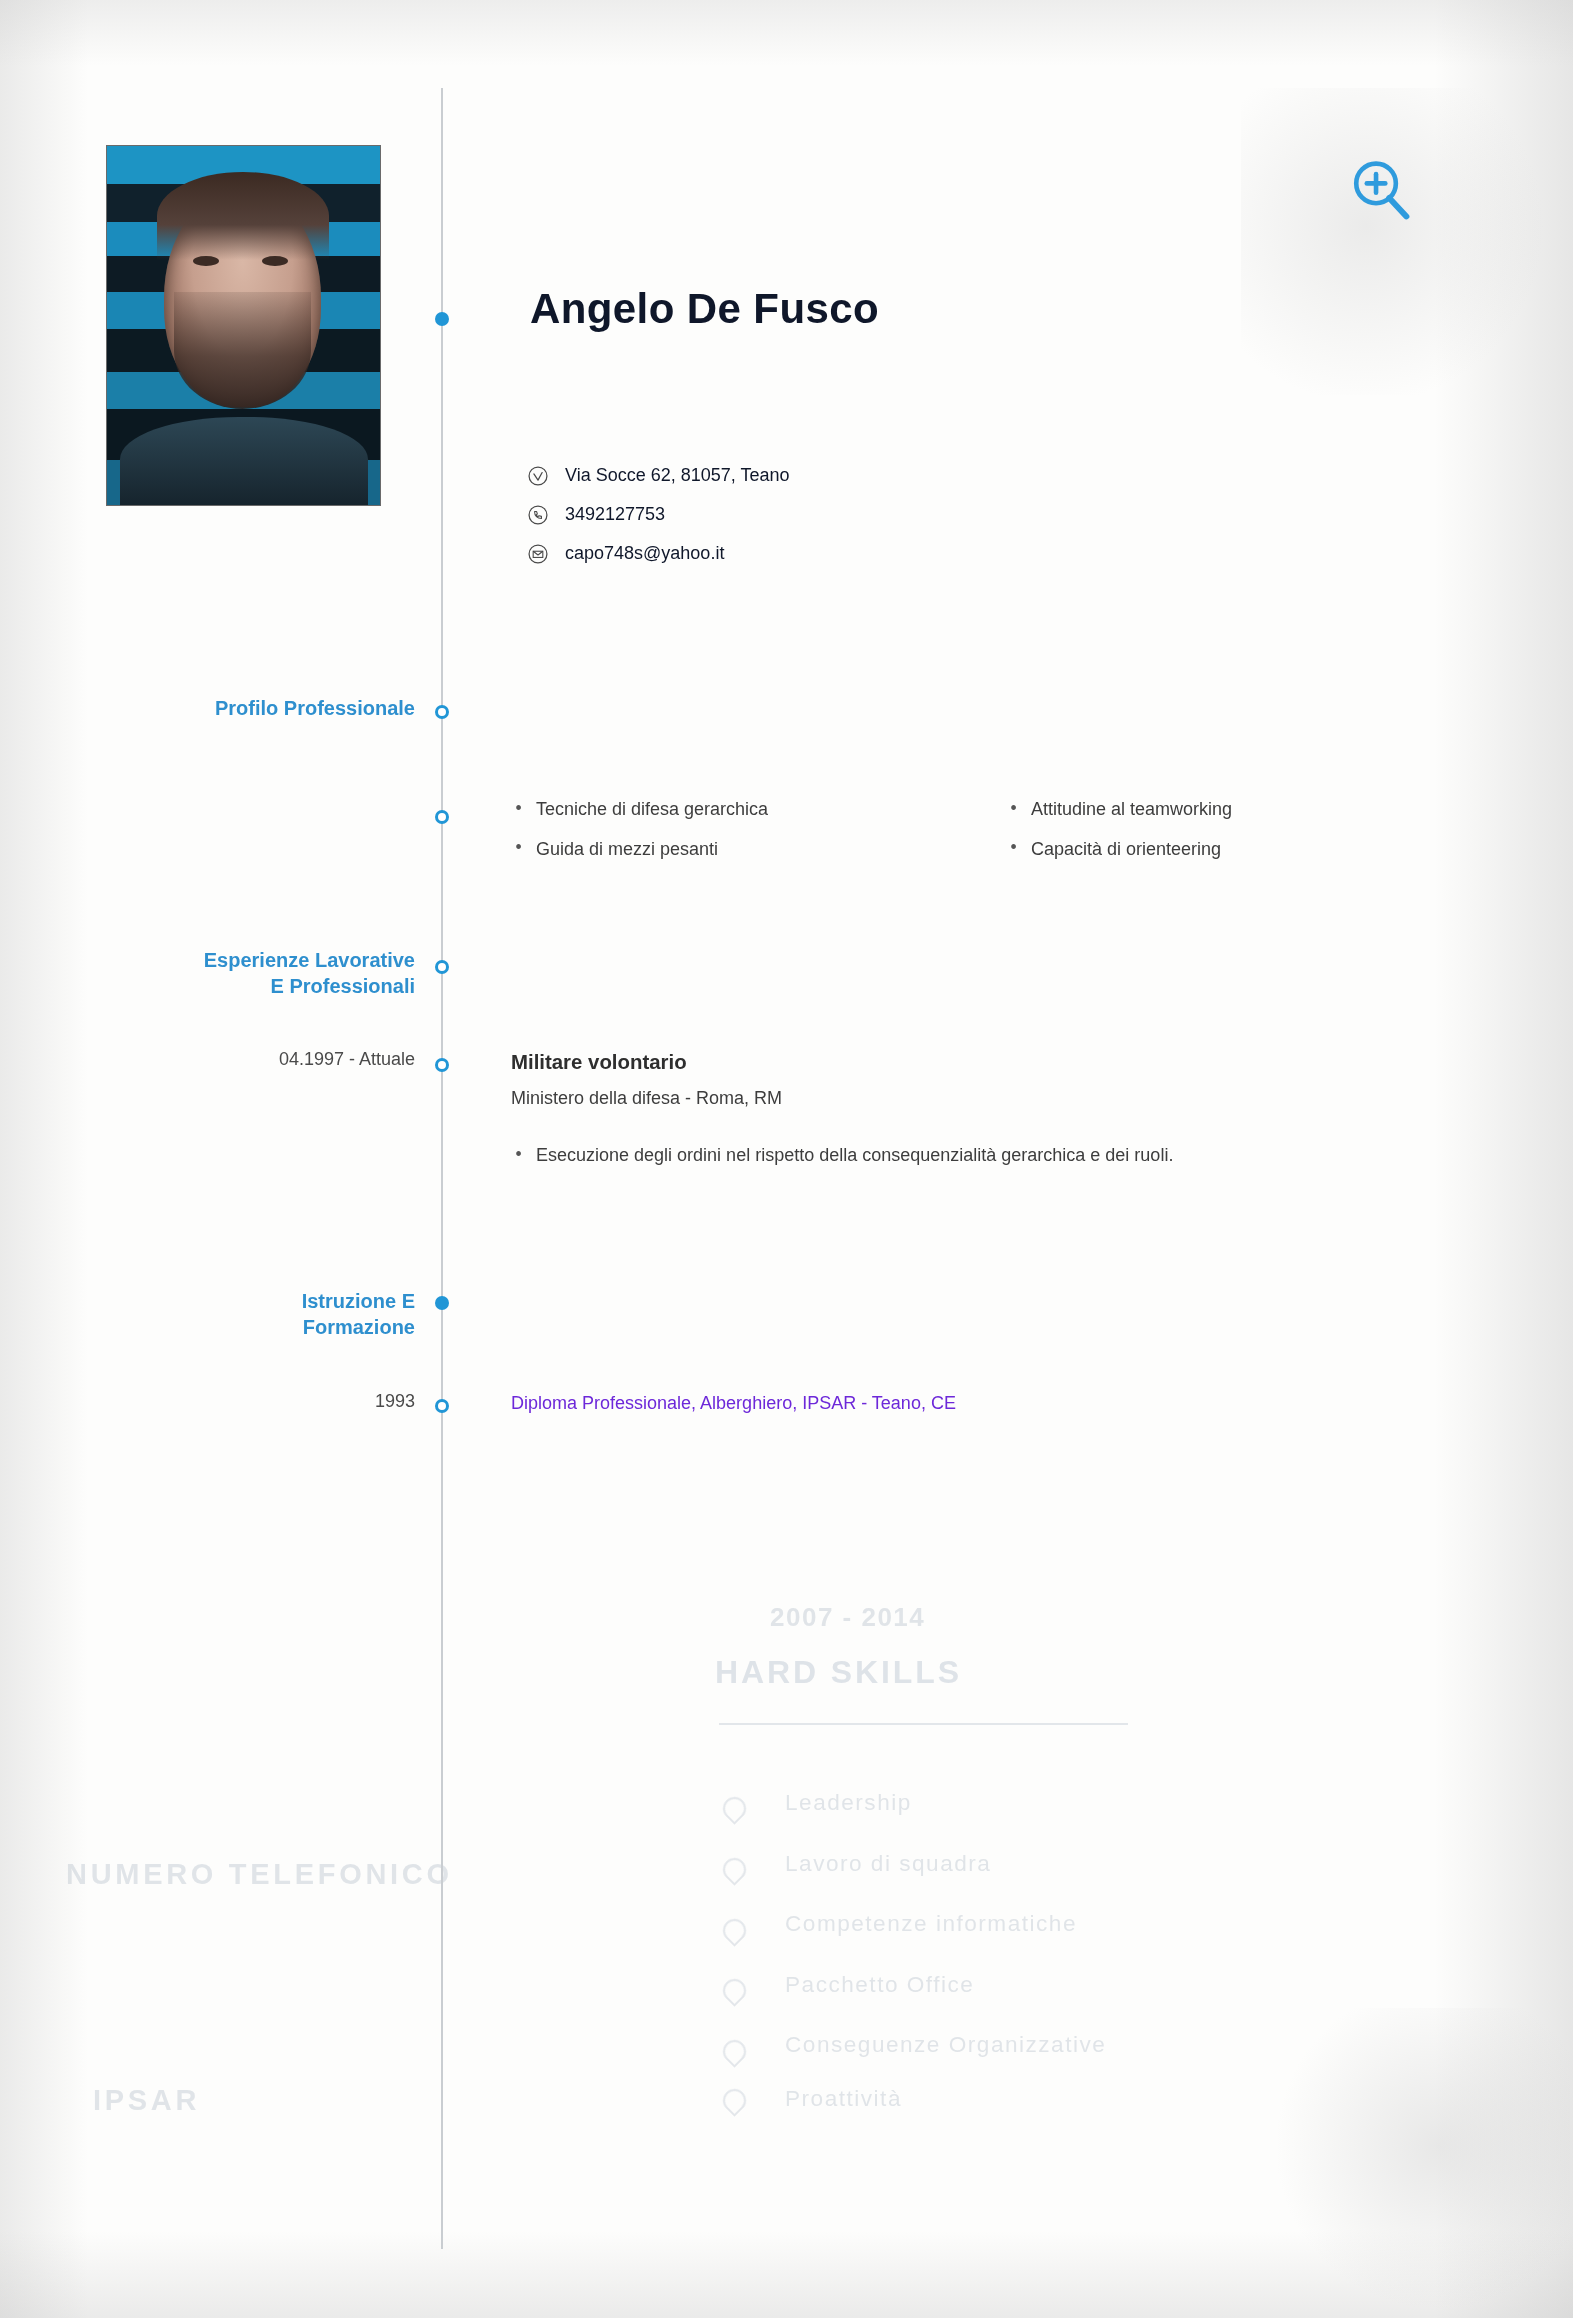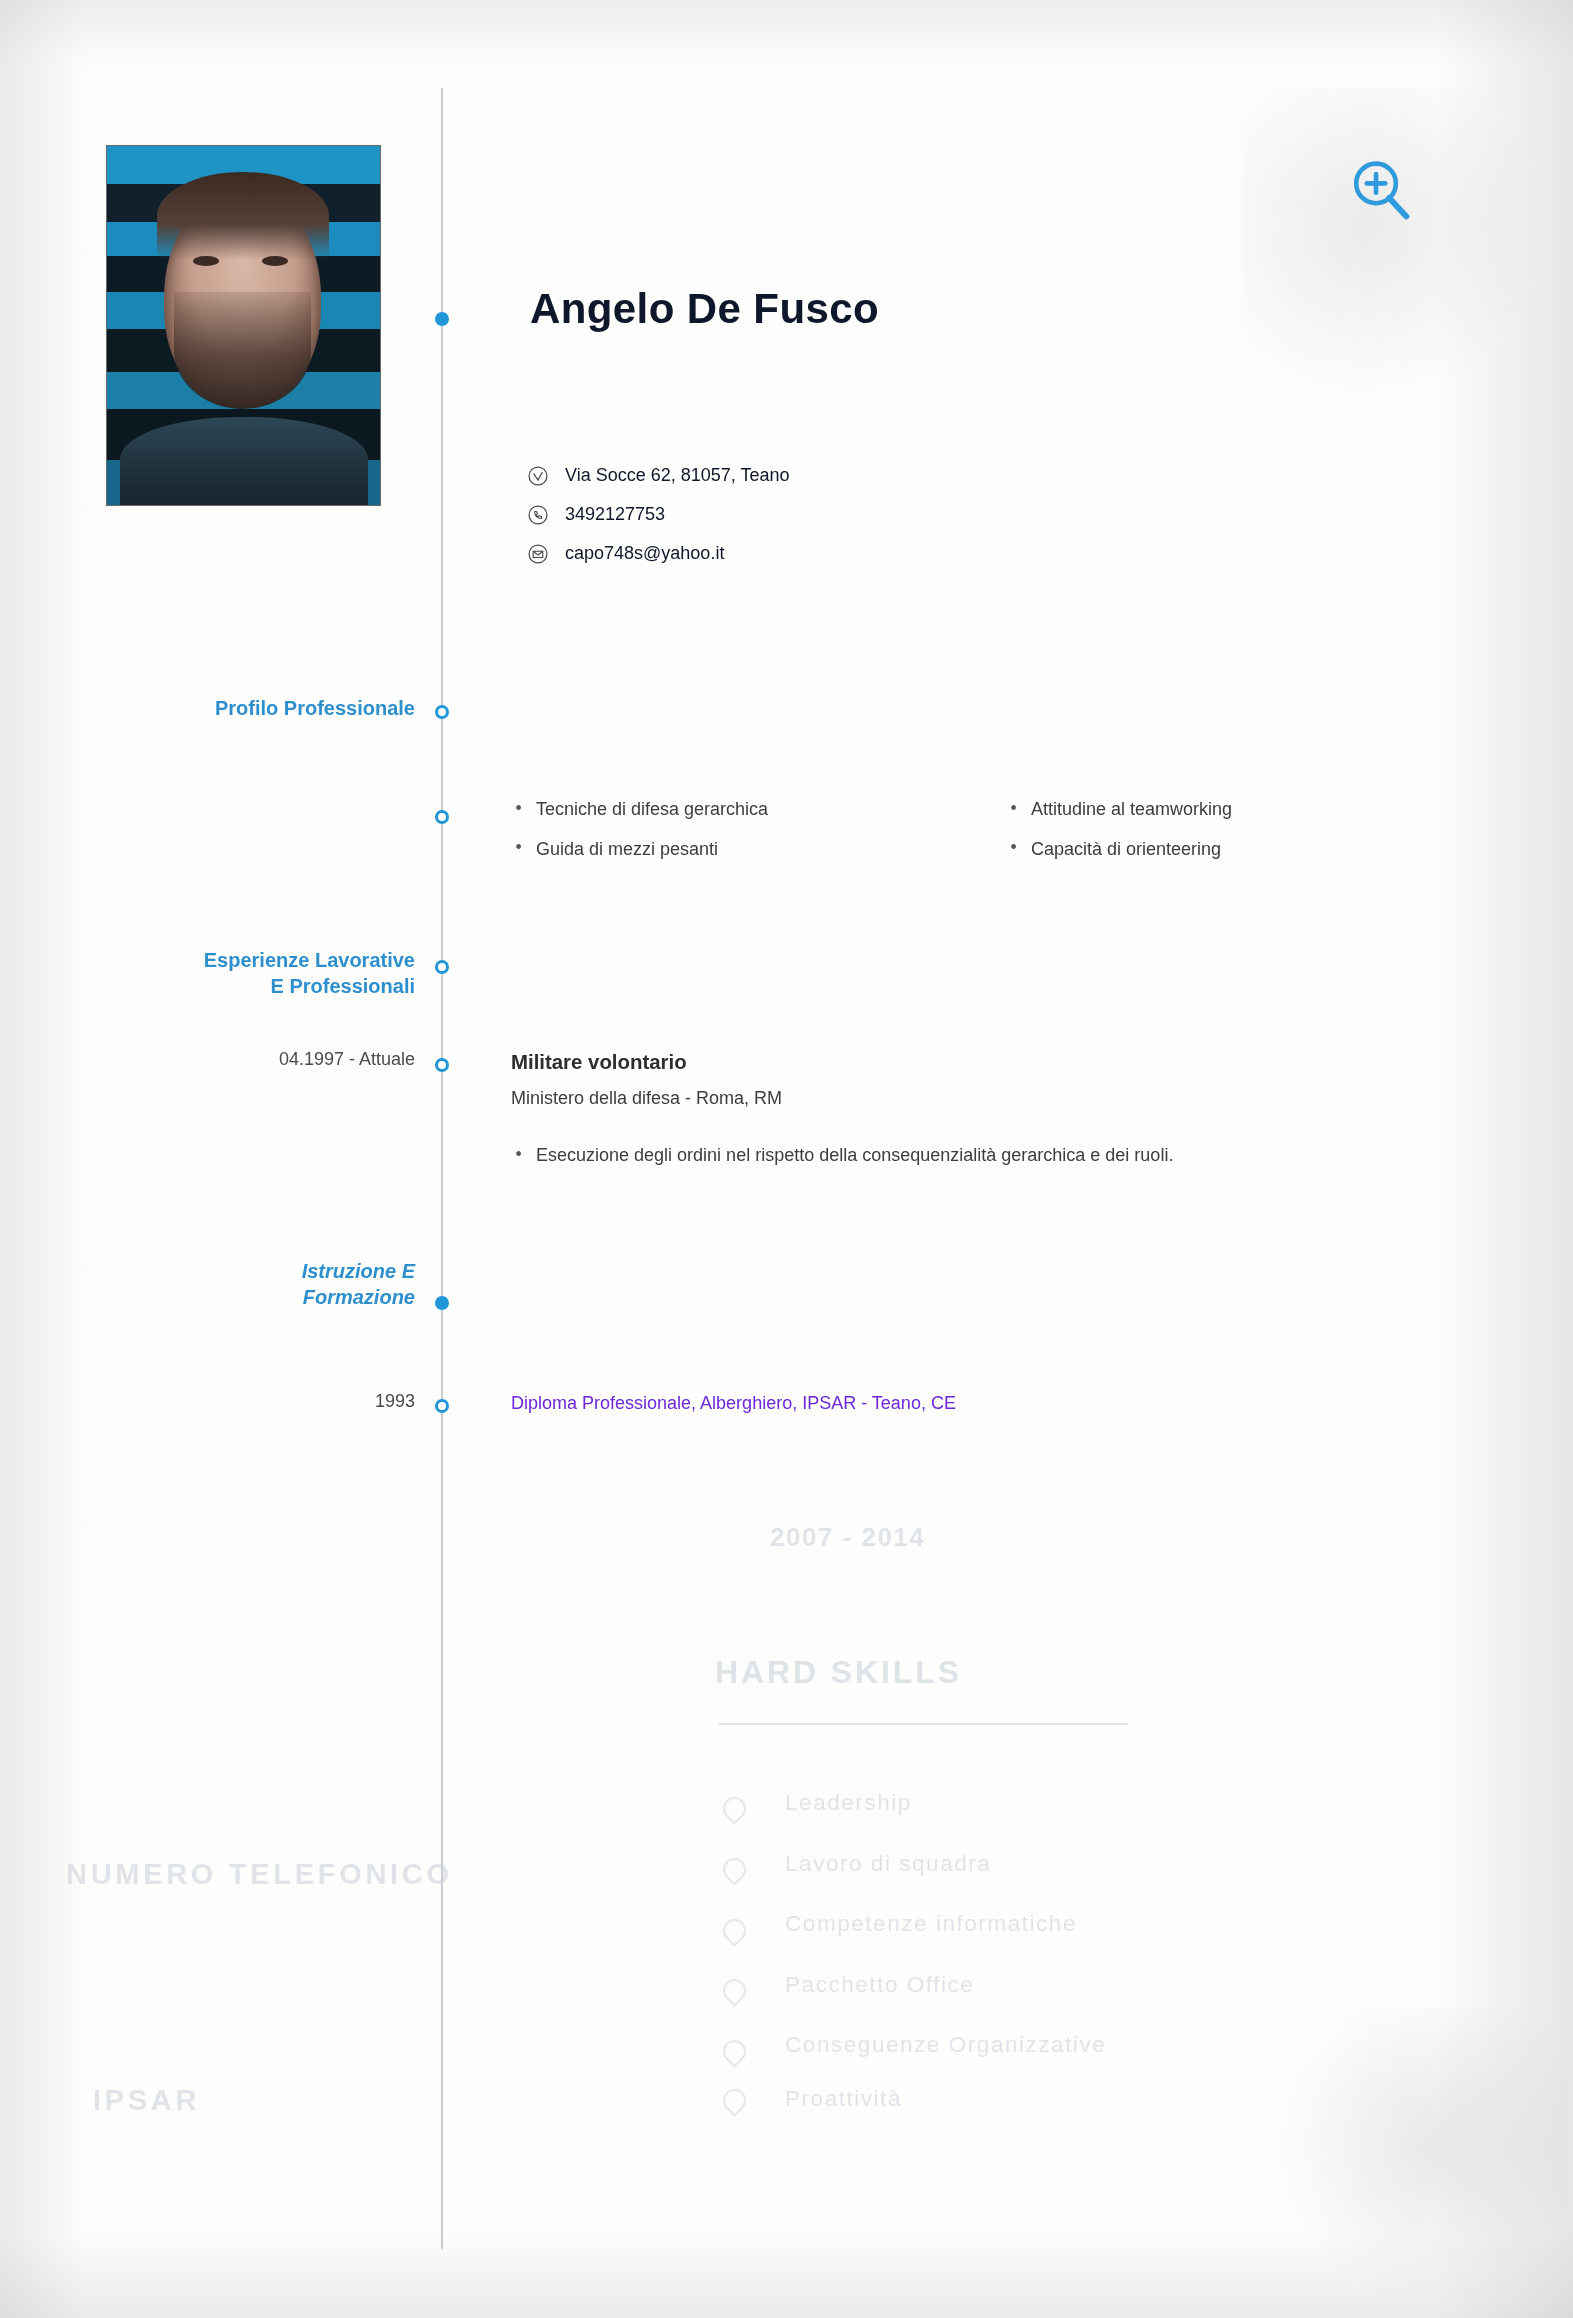--- a/index.html
+++ b/index.html
@@ -344,21 +344,21 @@
   <div class="paper-shade-left"></div>
   <div class="paper-shade-right"></div>
   <div class="paper-shade-top"></div>
   <div class="paper-shade-bottom"></div>
   <div class="paper-blur-1"></div>
   <div class="paper-blur-2"></div>
 
   <div class="ghost ghost-hard" style="left:66px; top:1858px;">NUMERO TELEFONICO</div>
   <div class="ghost ghost-hard" style="left:93px; top:2084px;">IPSAR</div>
   <div class="ghost-big" style="left:715px; top:1654px;">HARD SKILLS</div>
-  <div class="ghost" style="left:770px; top:1522px; font-size:26px; font-weight:bold;">2007 - 2014</div>
+  <div class="ghost" style="left:770px; top:1602px; font-size:26px; font-weight:bold;">2007 - 2014</div>
   <div class="ghost-line" style="left:719px; top:1723px; width:409px;"></div>
 
   <div class="ghost-circle" style="left:723px; top:1797px;"></div>
   <div class="ghost-circle" style="left:723px; top:1858px;"></div>
   <div class="ghost-circle" style="left:723px; top:1919px;"></div>
   <div class="ghost-circle" style="left:723px; top:1979px;"></div>
   <div class="ghost-circle" style="left:723px; top:2040px;"></div>
   <div class="ghost-circle" style="left:723px; top:2089px;"></div>
 
   <div class="ghost" style="left:785px; top:1790px; font-size:22.6px;">Leadership</div>
@@ -432,21 +432,21 @@
   <div class="sec-label" style="top:695px;">Profilo Professionale</div>
 
 
   <div class="sec-label" style="top:947px;">
     <div>Esperienze Lavorative</div>
     <div>E Professionali</div>
   </div>
 
   <div class="date-label" style="top:1049px;">04.1997 - Attuale</div>
 
-  <div class="sec-label" style="top:1258px;font-style:italic;">
+  <div class="sec-label" style="top:1288px;">
     <div>Istruzione E</div>
     <div>Formazione</div>
   </div>
 
   <div class="date-label" style="top:1391px;">1993</div>
 
   <div class="skills">
     <div class="skill-col left">
       <div class="skill-item">Tecniche di difesa gerarchica</div>
       <div class="skill-item">Guida di mezzi pesanti</div>

